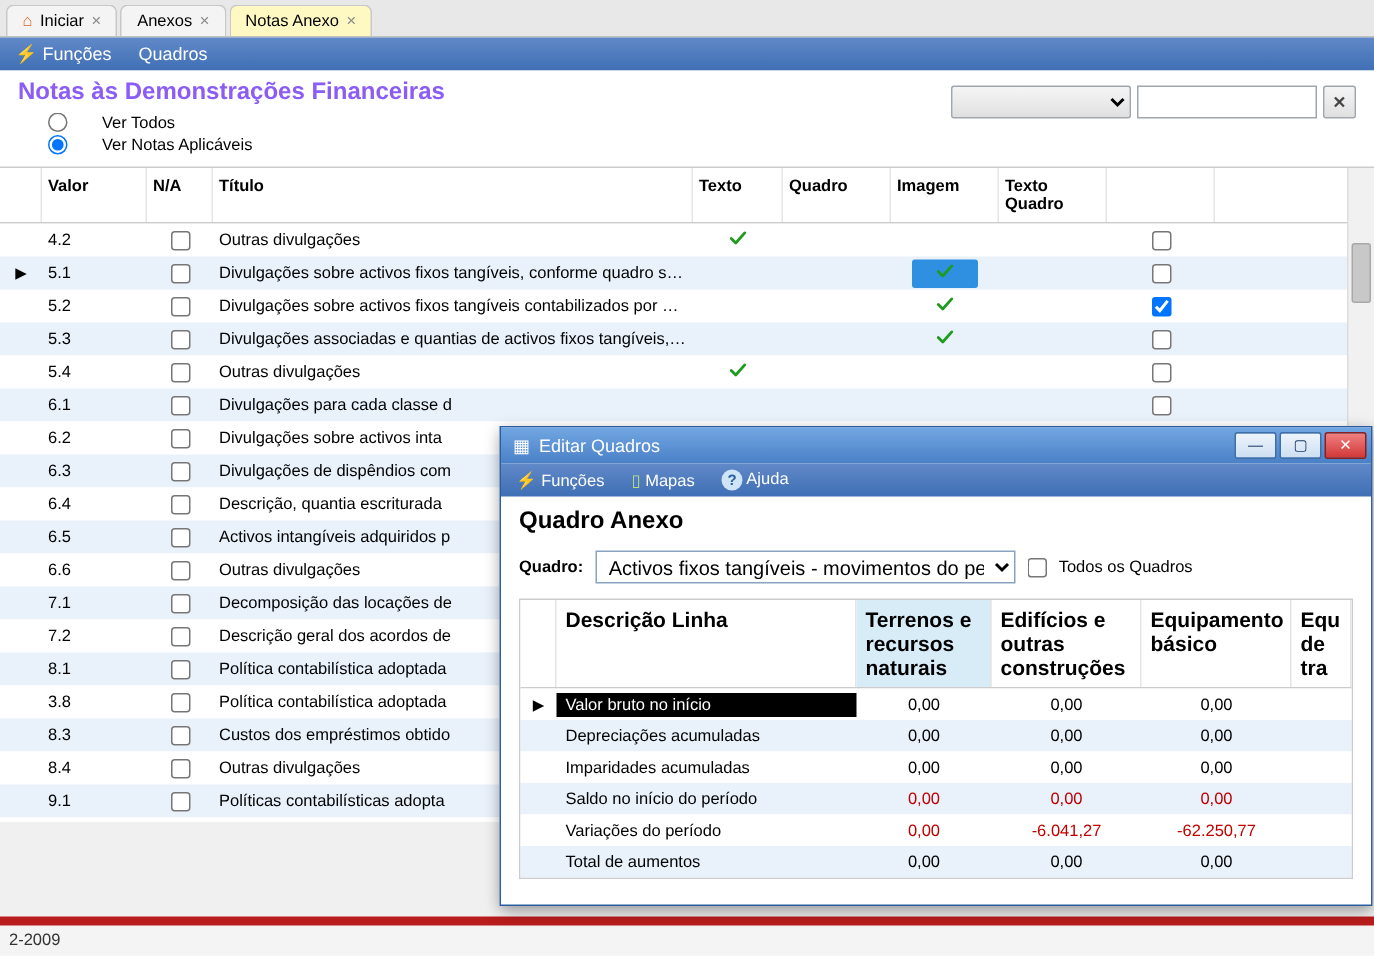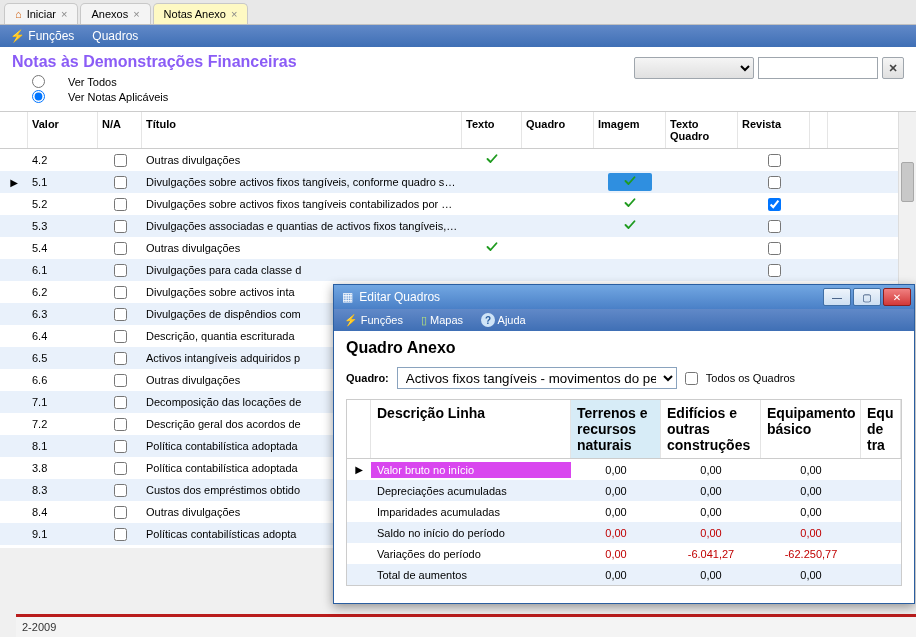--- a/index.html
+++ b/index.html
@@ -109,23 +109,23 @@
 }
 .grid-row.selected div:first-child { color:#000; }
 .grid-row.selected { position:relative; }
 .cell-center { text-align:center; }
 .cell-nota { color:#1a3c8a; }
 .tick-svg { width:12px; height:12px; }
 .nacell input, .cell-center input[type=checkbox] { margin:0 auto; display:block; }
 .rowptr { color:#000; font-size:10px; text-align:center; }
 .footer {
   position:absolute;
-  bottom:0; left:16px; right:0;
+  bottom:0; left:0; right:0;
   background:#f4f4f4;
-  border-top:3px solid #b91c1c;
+  border-top:6px solid #b91c1c;
   padding:4px 6px;
   font-size:11px;
   color:#333;
 }
 .quadro-hl {
   background:#2f8fe0;
   display:inline-block;
   padding:2px 16px;
   border-radius:2px;
 }
@@ -193,21 +193,21 @@
 .dlg-row {
   display:grid;
   grid-template-columns: 24px 200px 90px 100px 100px 40px;
   height:21px;
   align-items:center;
 }
 .dlg-row:nth-child(odd) { background:#fff; }
 .dlg-row:nth-child(even) { background:#e9f1fb; }
 .dlg-row div { padding:2px 6px; white-space:nowrap; overflow:hidden; }
 .dlg-row .num { text-align:center; }
-.dlg-row.sel .desc { background:#d946ef; color:#fff; }
+.dlg-row.sel .desc { background:#000000; color:#fff; }
 .dlg-row.bold div { font-weight:normal; }
 .neg { color:#c00000; }
 .help-icon {
   display:inline-flex; width:14px; height:14px;
   border-radius:50%; background:#cfe4f7; color:#2a5ea0;
   align-items:center; justify-content:center; font-weight:bold; font-size:10px;
 }
 .map-icon { color:#b7e27b; }
 .scrollpad {
   position:absolute; right:0; top:0; bottom:0; width:18px;
@@ -264,21 +264,20 @@
 <div class="grid-container">
   <div class="grid-header">
     <div></div>
     <div>Valor</div>
     <div>N/A</div>
     <div>Título</div>
     <div>Texto</div>
     <div>Quadro</div>
     <div>Imagem</div>
     <div>Texto Quadro</div>
-    <div>Revista</div>
     <div></div>
   </div>
   <div class="grid-body" id="grid-body">
       <div class="grid-row">
         <div class="rowptr"></div>
         <div class="cell-nota">4.2</div>
         <div class="cell-center nacell">
           <input type="checkbox" style="">
         </div>
         <div>Outras divulgações</div>

